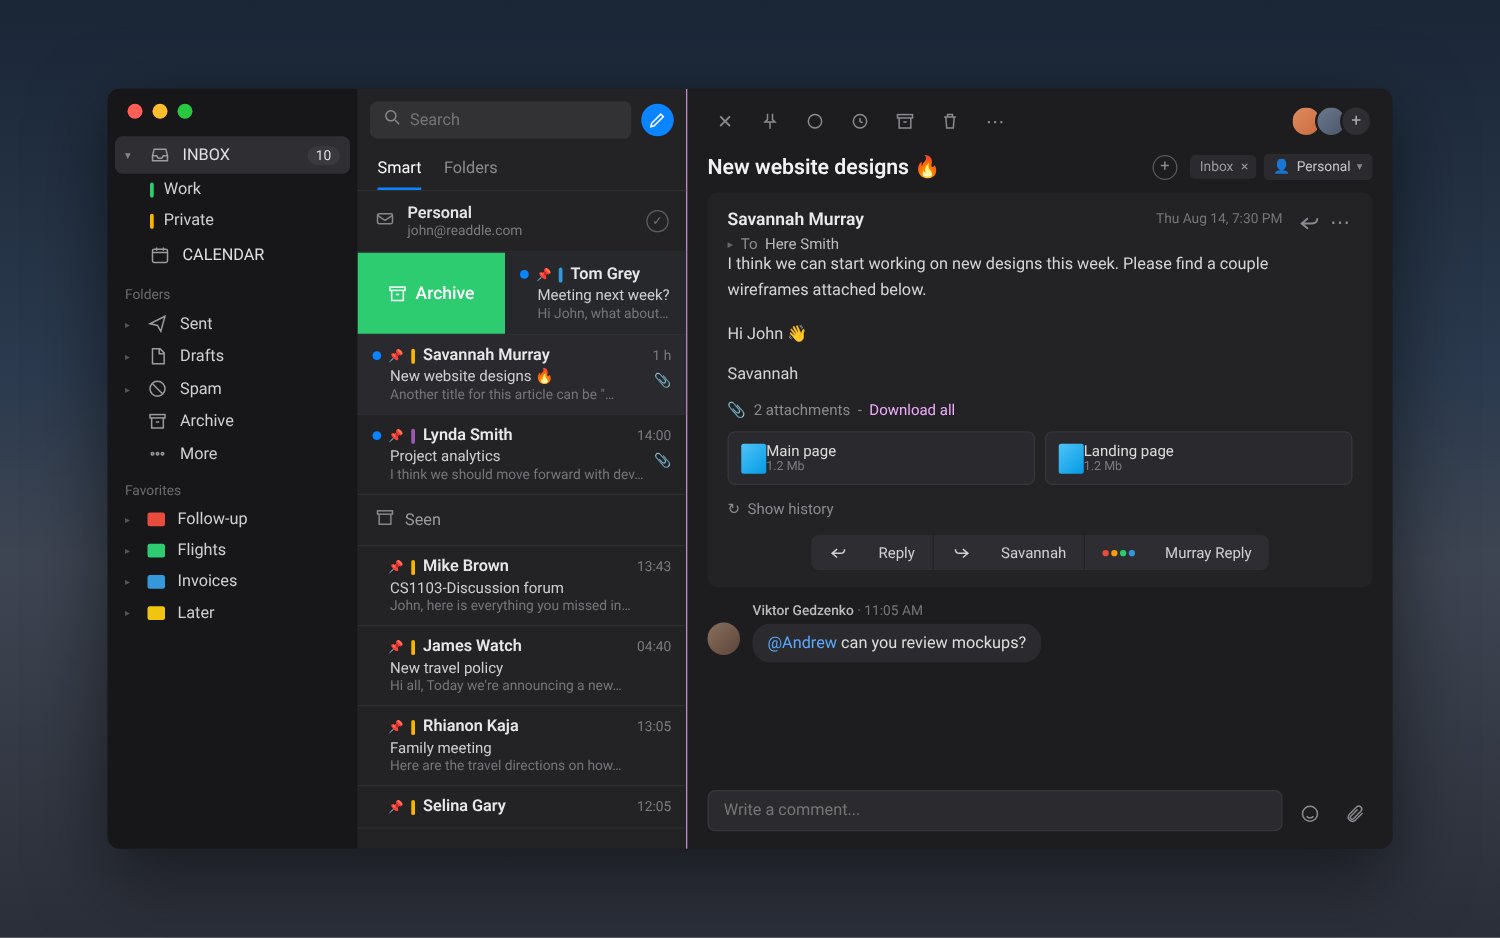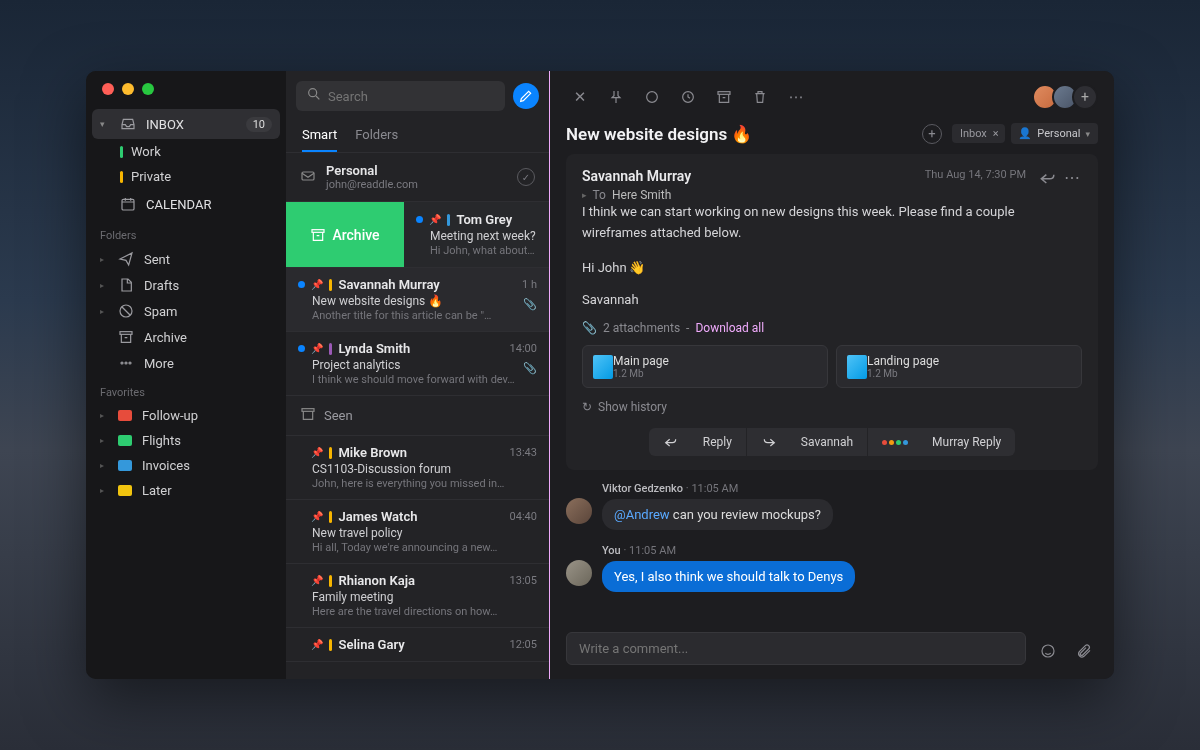--- a/index.html
+++ b/index.html
@@ -472,27 +472,20 @@
       </div>
     </div>
     <div class="comments">
       <div class="cmt">
         <div class="cmt-av cav1"></div>
         <div>
           <div class="cmt-meta"><span class="nm">Viktor Gedzenko</span> · <span>11:05 AM</span></div>
           <div class="cmt-bubble"><span class="mention">@Andrew</span><span> can you review mockups?</span></div>
         </div>
       </div>
-      <div class="cmt">
-        <div class="cmt-av cav2"></div>
-        <div>
-          <div class="cmt-meta"><span class="nm">You</span> · <span>11:05 AM</span></div>
-          <div class="cmt-bubble mine">Yes, I also think we should talk to Denys</div>
-        </div>
-      </div>
     </div>
     <div class="comment-input-row">
       <input class="comment-input" placeholder="Write a comment..." style="">
       <div class="ic-btn">
           <svg viewBox="0 0 24 24">
             <circle cx="12" cy="12" r="9"></circle>
             <path d="M9 10h.01M15 10h.01M8 15c1 1.5 2.5 2 4 2s3-.5 4-2"></path>
           </svg>
         </div>
       <div class="ic-btn">

